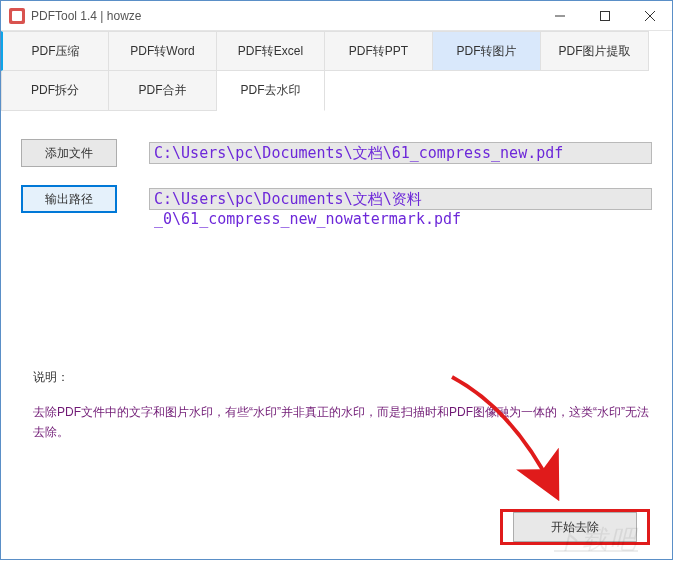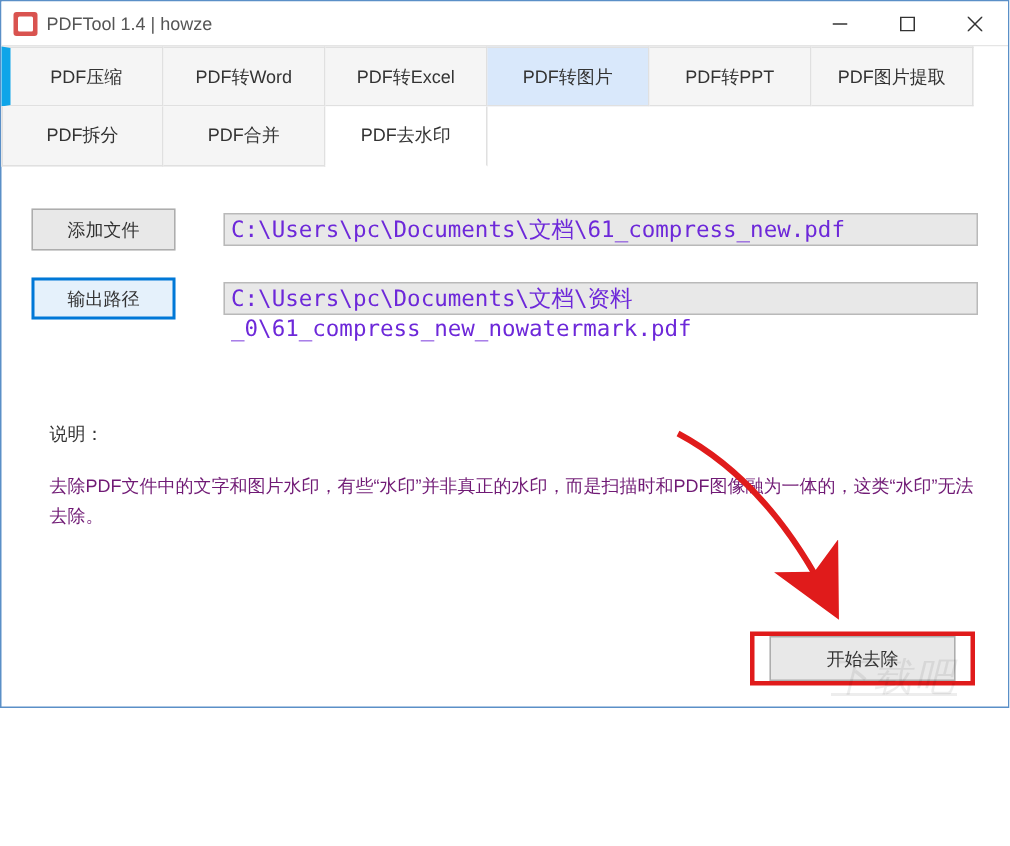--- a/index.html
+++ b/index.html
@@ -6,21 +6,21 @@
     body {
       font-family: "Microsoft YaHei", "SimSun", sans-serif;
       font-size: 12px;
       background: #fff;
       width: 673px;
       height: 564px;
       overflow: hidden;
     }
     .window {
       width: 673px;
-      height: 472px;
+      height: 560px;
       border: 1px solid #5a8fc7;
       background: #fff;
       display: flex;
       flex-direction: column;
     }
     .titlebar {
       height: 30px;
       background: #fff;
       display: flex;
       align-items: center;
@@ -71,21 +71,21 @@
       display: flex;
       align-items: center;
       justify-content: center;
       background: #f5f5f5;
       border: 1px solid #e0e0e0;
       border-left: none;
       font-size: 12px;
       color: #333;
       cursor: pointer;
     }
-    .tab:first-child { border-left: 6px solid #0ea5e9; }
+    .tab:first-child { border-left: 2px solid #0ea5e9; }
     .tab.highlighted { background: #d9e8fb; }
     .tab.active {
       background: #fff;
       border-bottom: 1px solid #fff;
     }
     .tabs-row2 .tab { border-top: none; }
     .tabs-row2 .tab:nth-child(1) { border-left: 1px solid #e0e0e0; }
     .content {
       flex: 1;
       padding: 28px 20px 14px 20px;
@@ -207,22 +207,22 @@
             <line x1="10" y1="0" x2="0" y2="10" stroke="#333" stroke-width="1"></line>
           </svg>
       </div>
     </div>
   </div>
 
   <div class="tabs">
     <div class="tab">PDF压缩</div>
     <div class="tab">PDF转Word</div>
     <div class="tab">PDF转Excel</div>
+    <div class="tab">PDF转PPT</div>
     <div class="tab highlighted">PDF转图片</div>
-    <div class="tab">PDF转PPT</div>
     <div class="tab">PDF图片提取</div>
   </div>
   <div class="tabs tabs-row2">
     <div class="tab">PDF拆分</div>
     <div class="tab">PDF合并</div>
     <div class="tab active">PDF去水印</div>
   </div>
 
   <div class="content">
     <div class="row">

